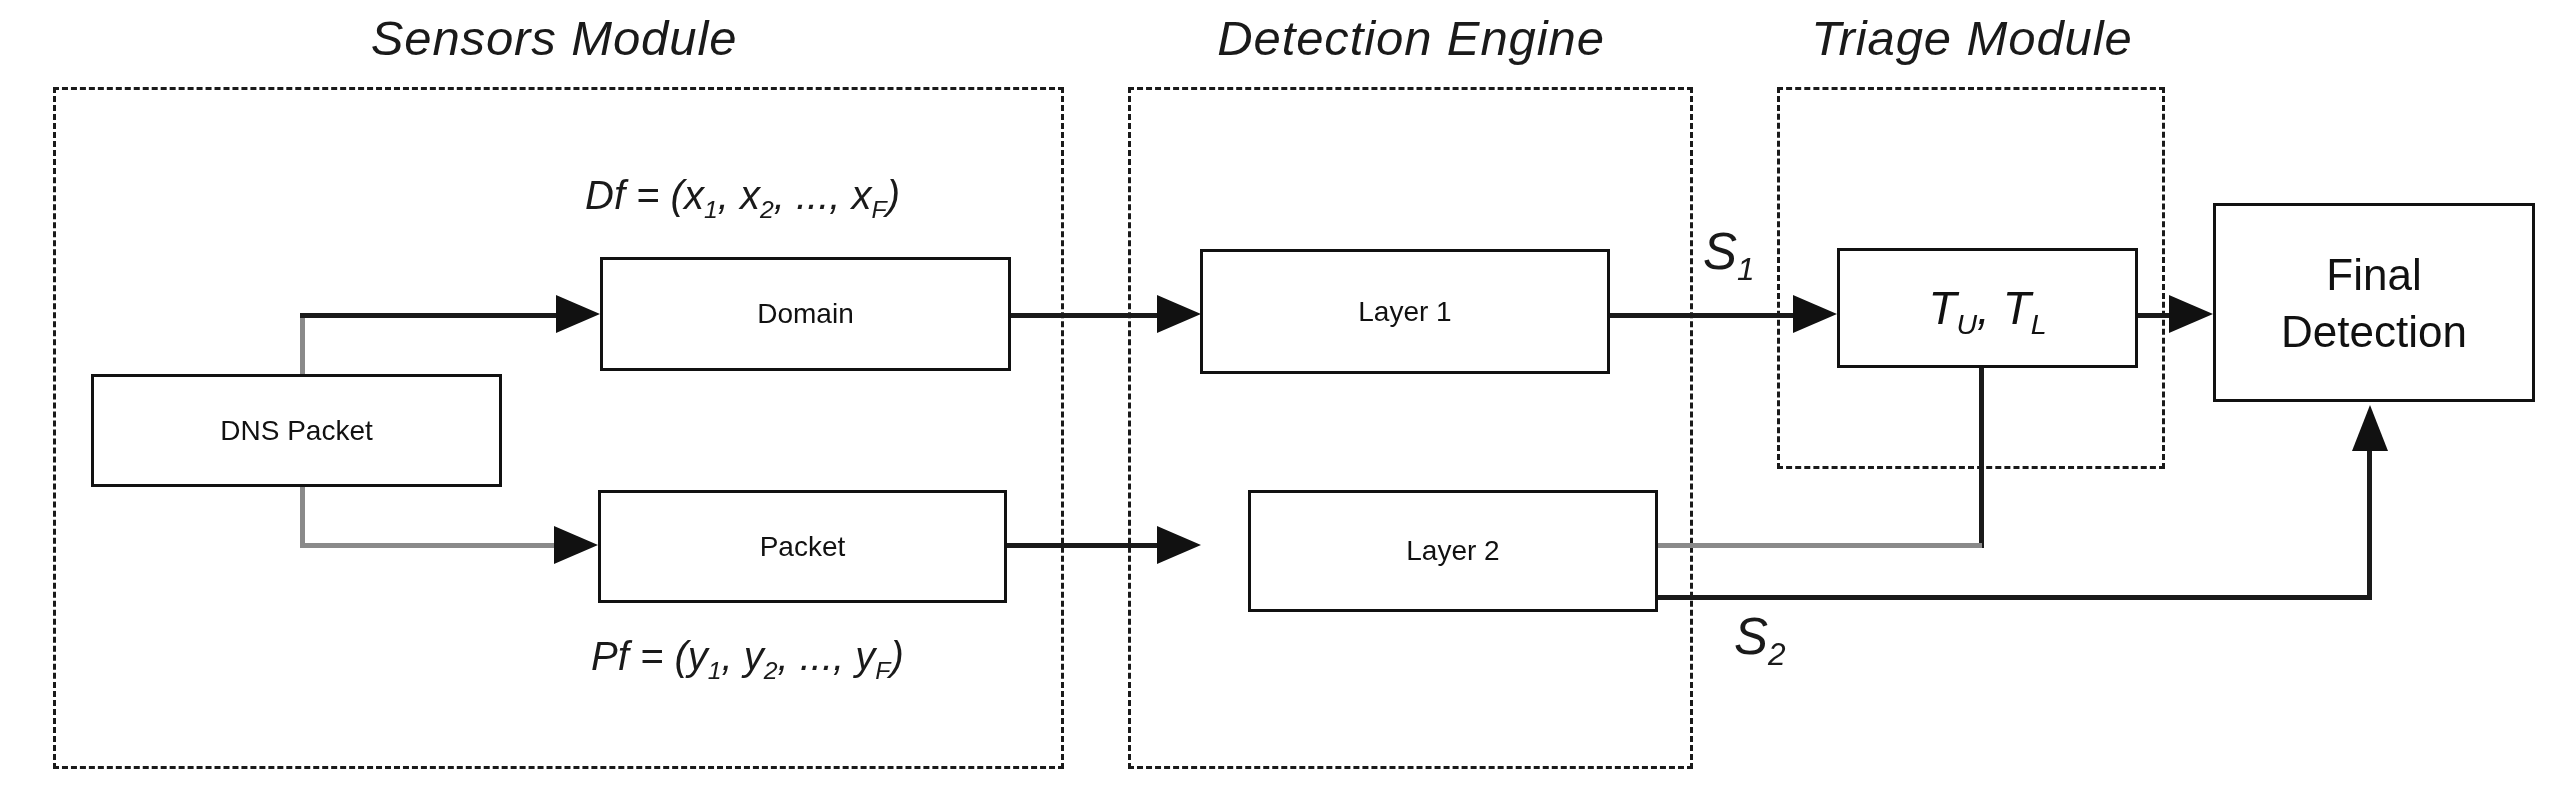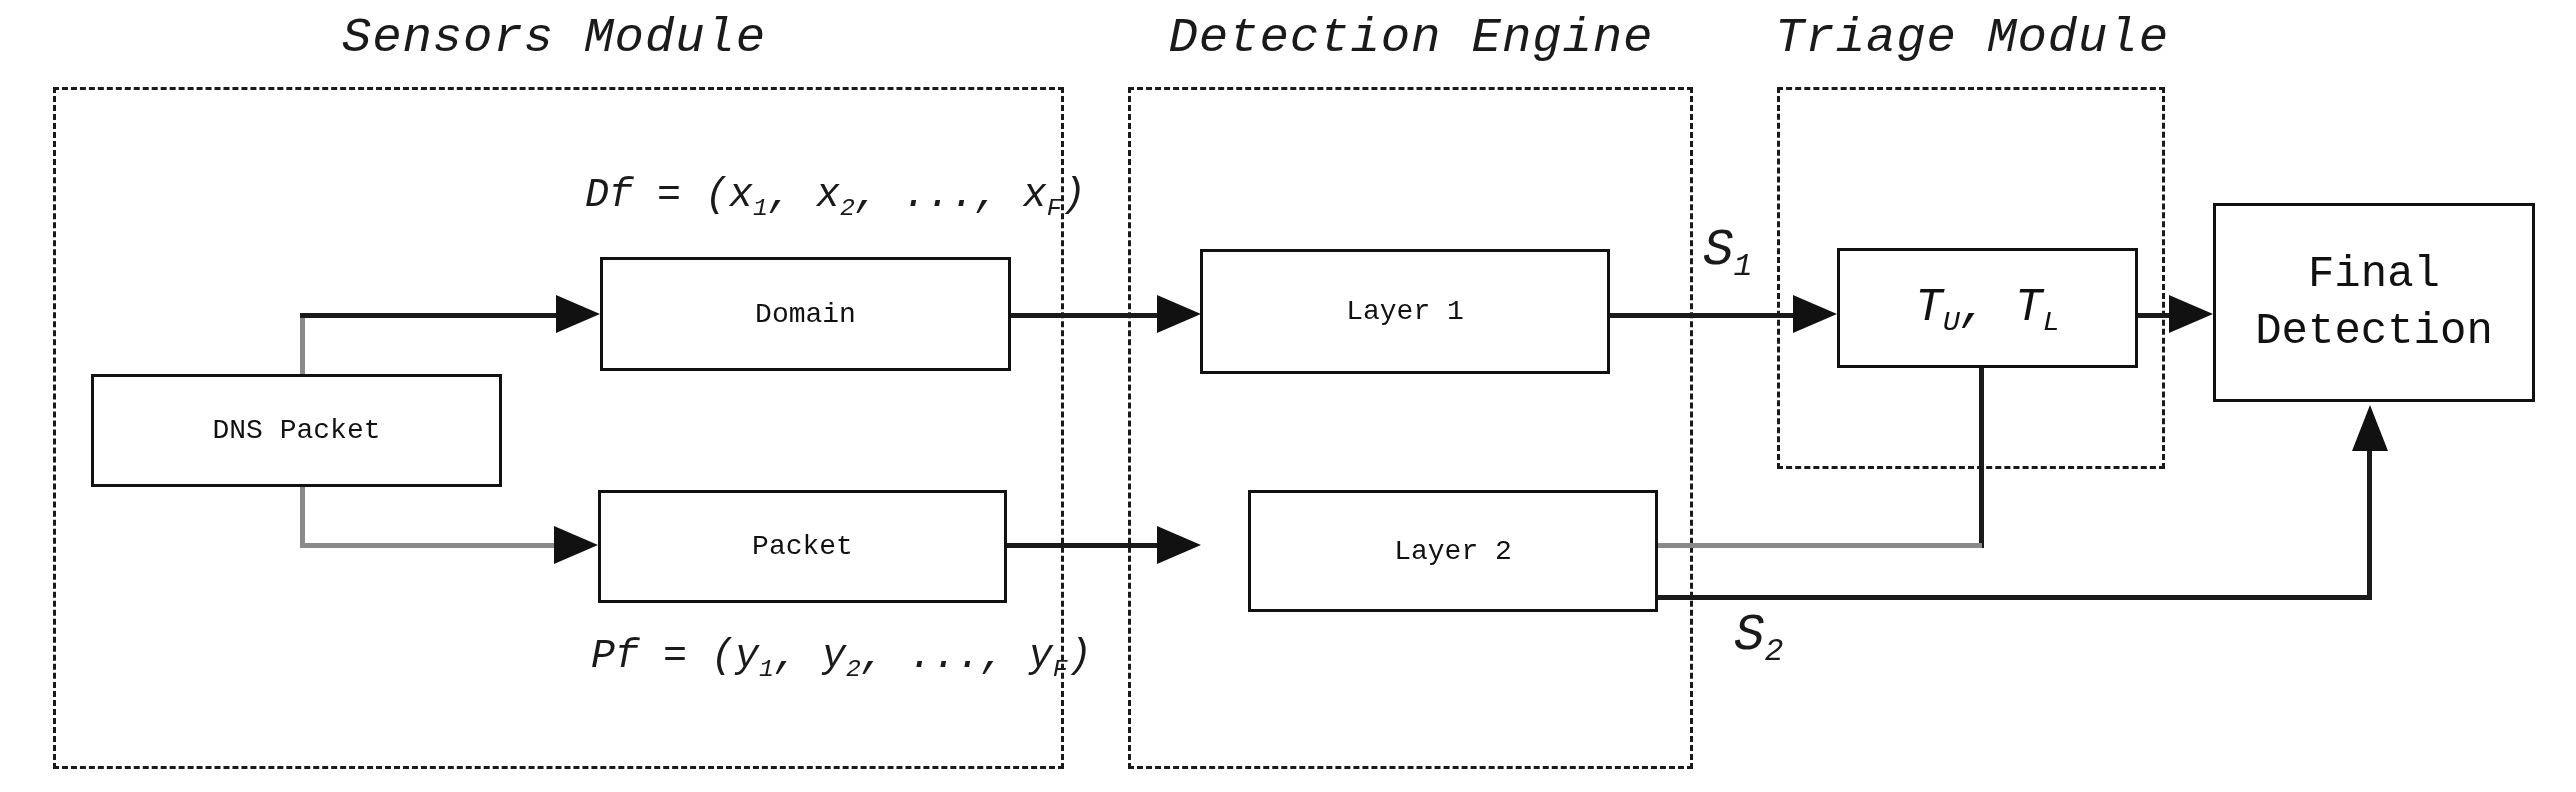--- a/index.html
+++ b/index.html
@@ -1,18 +1,18 @@
 <!DOCTYPE html>
 <html style="font-size:14.6px"><head>
 <meta charset="utf-8">
 <style>
   html,body{margin:0;padding:0;background:#ffffff;}
   #canvas{
     position:relative;width:2576px;height:792px;background:#ffffff;
-    font-family:Liberation Mono, monospace;color:#1a1a1a;overflow:hidden;
+    font-family:Liberation Sans, sans-serif;color:#1a1a1a;overflow:hidden;
   }
   
   .module-title{
     position:absolute;top:9px;width:510px;text-align:center;
     font-style:italic;font-size:49px;line-height:58px;color:#1a1a1a;
     letter-spacing:0.9px;
   }
   #title-sensors{left:299px;}
   #title-detection{left:1156px;}
   #title-triage{left:1717px;}

